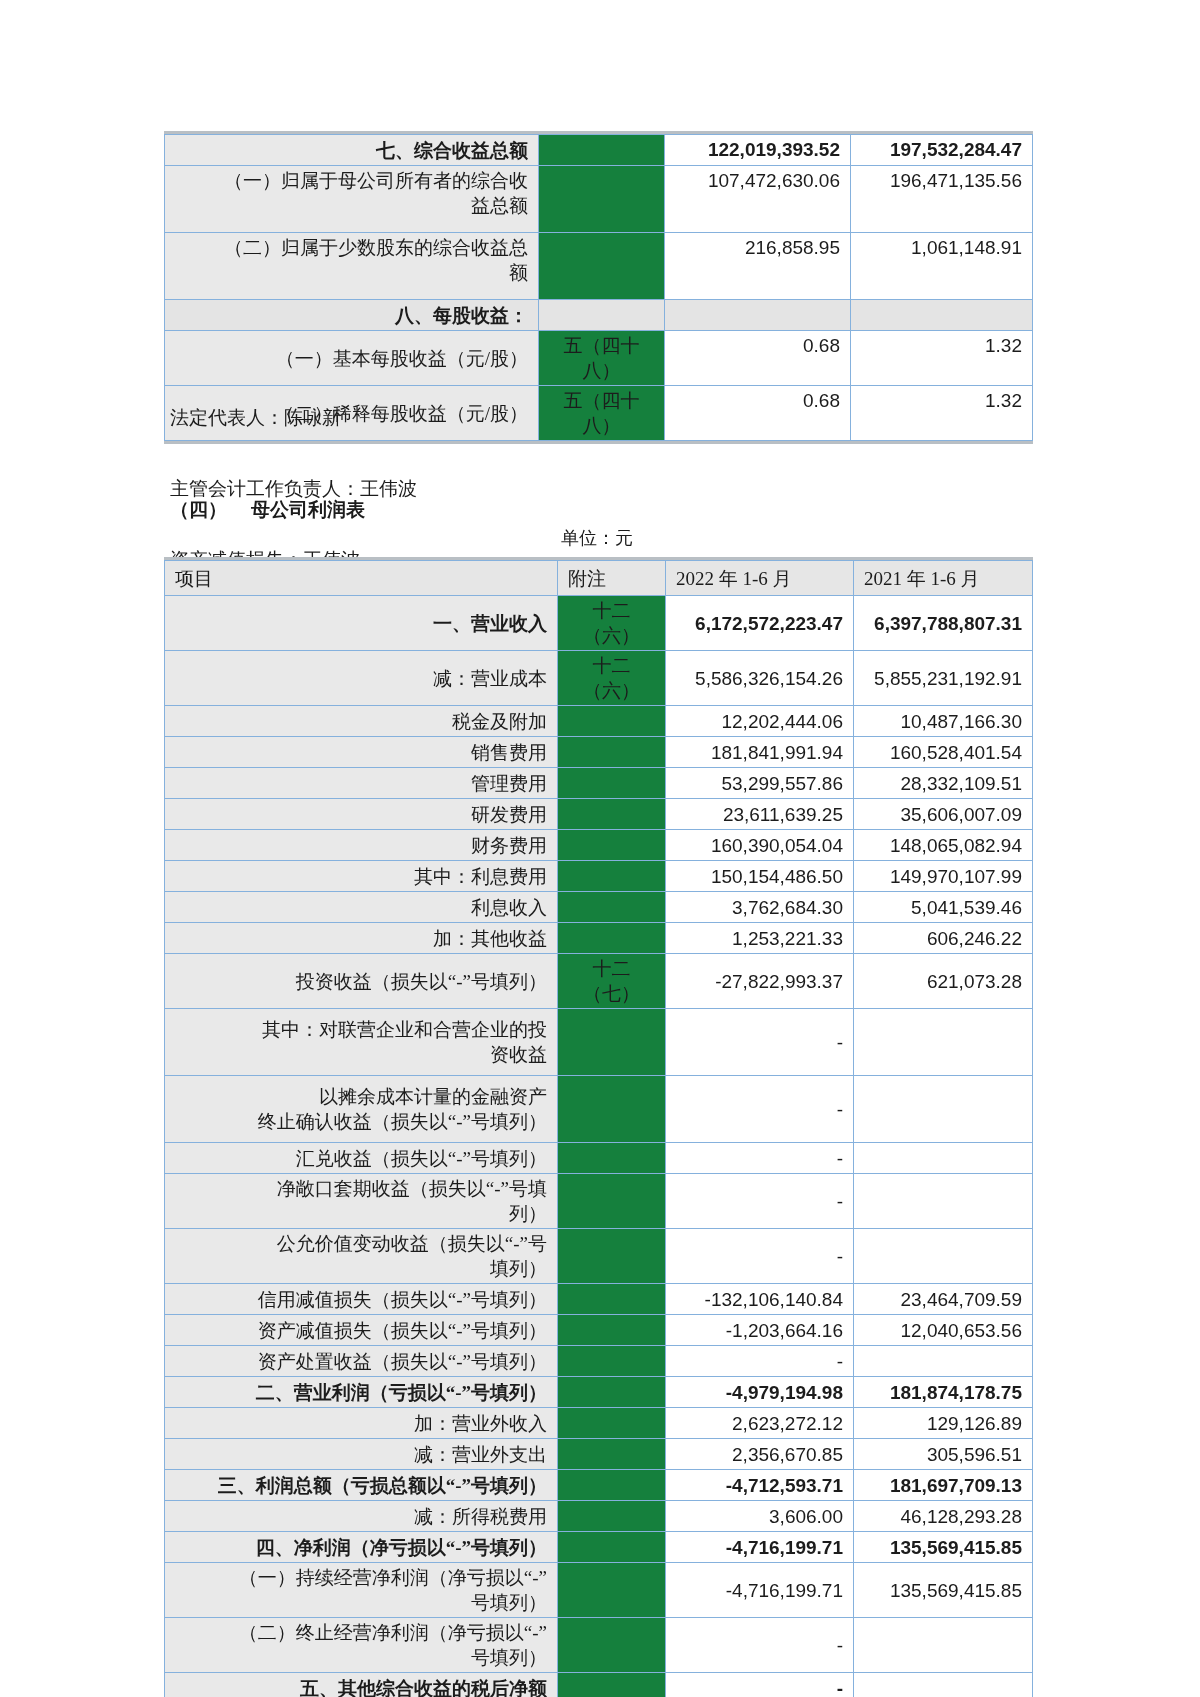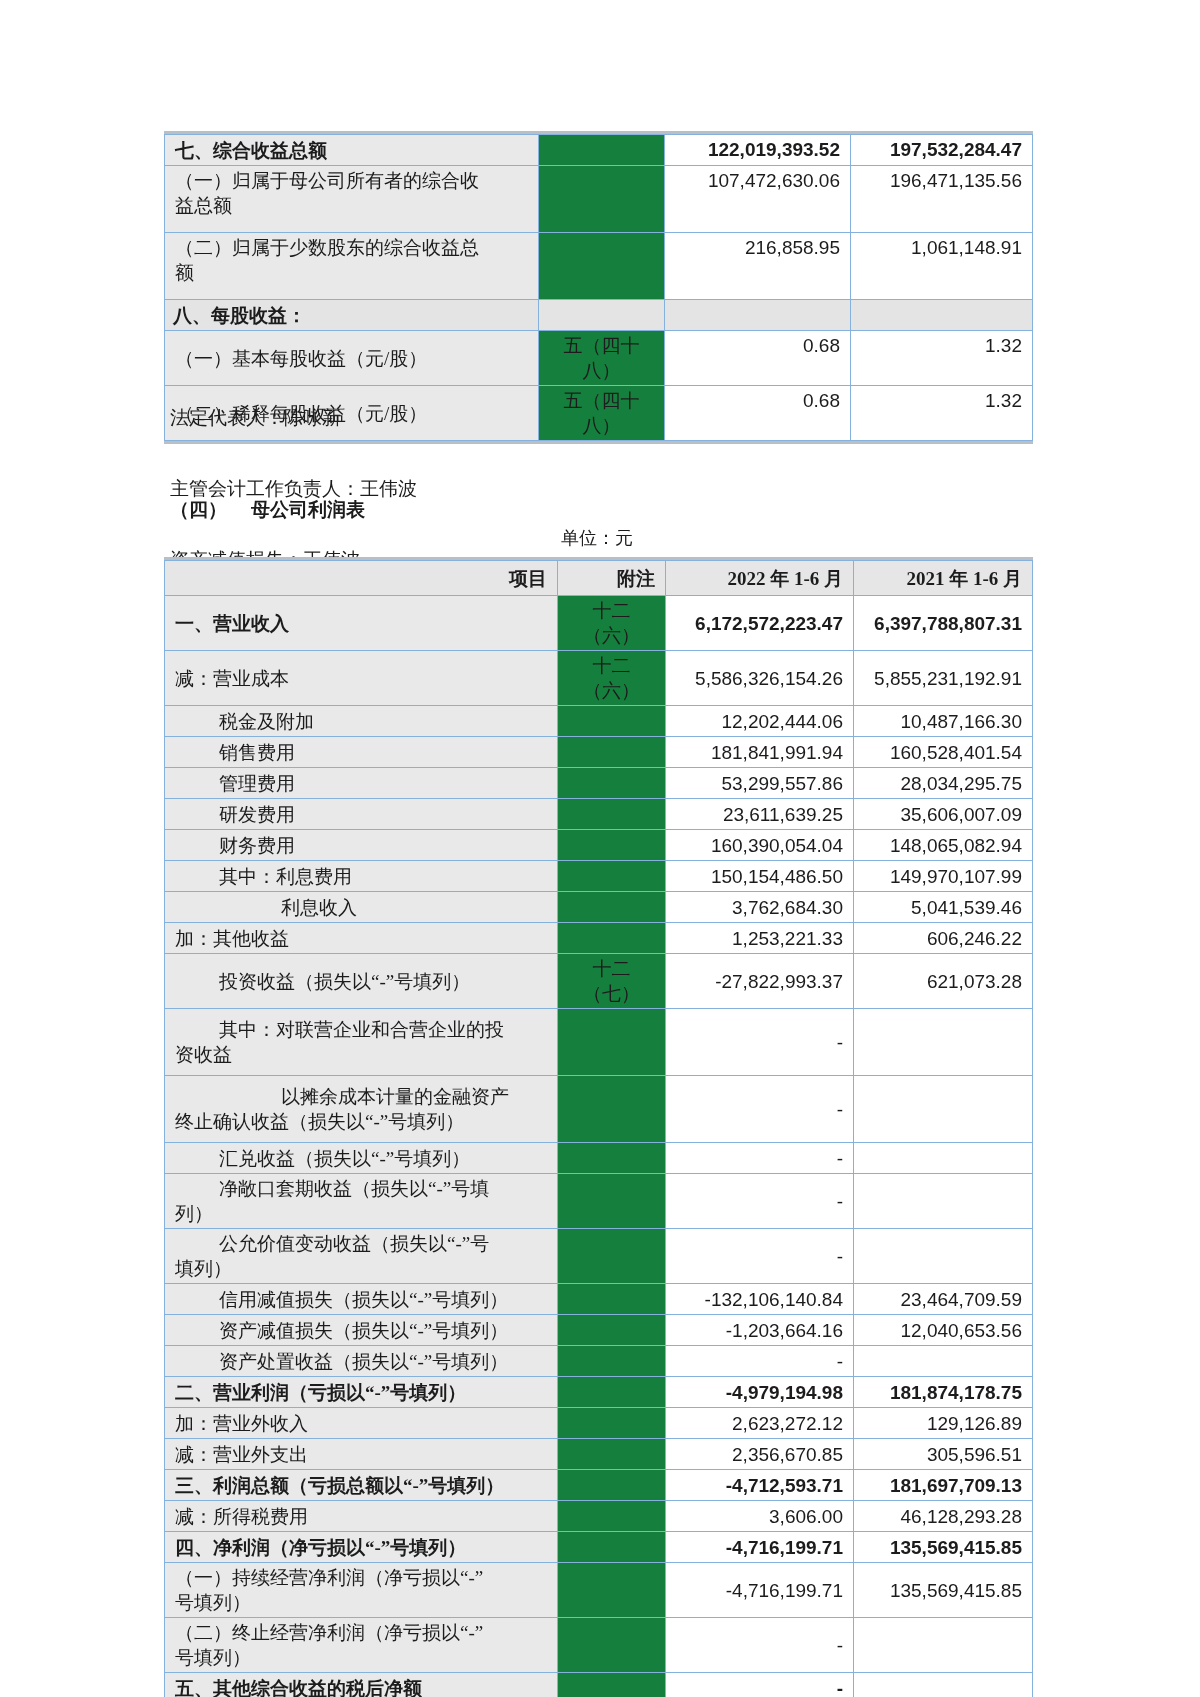--- a/index.html
+++ b/index.html
@@ -17,24 +17,24 @@
     box-shadow:0 -3px 0 #b9bfc4, 0 3px 0 #b9bfc4;
   }
   table.fin td, table.fin th{
     border:1px solid #85b1dd;
     font-size:19px;line-height:25px;
     padding:2px 10px;
     vertical-align:middle;
     overflow:hidden;
   }
   table.fin th{
-    background:#e6e6e6;font-weight:bold;text-align:right;height:30px;
+    background:#e6e6e6;font-weight:normal;text-align:left;height:30px;
   }
   td.item{
-    background:#e9e9e9;text-align:left;
+    background:#e9e9e9;text-align:right;
     padding-left:12px;padding-right:6px;
     white-space:pre-wrap;
     margin-top:41px;
   }
   td.note{background:#15803d;text-align:center;font-size:18px;}
   td.num{
     background:#ffffff;text-align:right;
     font-family:"Liberation Sans","DejaVu Sans",sans-serif;
     font-size:17.5px;
   }
@@ -166,21 +166,21 @@
       <tr class="single">
         <td class="item ind1">销售费用</td>
         <td class="note"></td>
         <td class="num">181,841,991.94</td>
         <td class="num">160,528,401.54</td>
       </tr>
       <tr class="single">
         <td class="item ind1">管理费用</td>
         <td class="note"></td>
         <td class="num">53,299,557.86</td>
-        <td class="num">28,034,295.75</td>
+        <td class="num">28,332,109.51</td>
       </tr>
       <tr class="single">
         <td class="item ind1">研发费用</td>
         <td class="note"></td>
         <td class="num">23,611,639.25</td>
         <td class="num">35,606,007.09</td>
       </tr>
       <tr class="single">
         <td class="item ind1">财务费用</td>
         <td class="note"></td>

